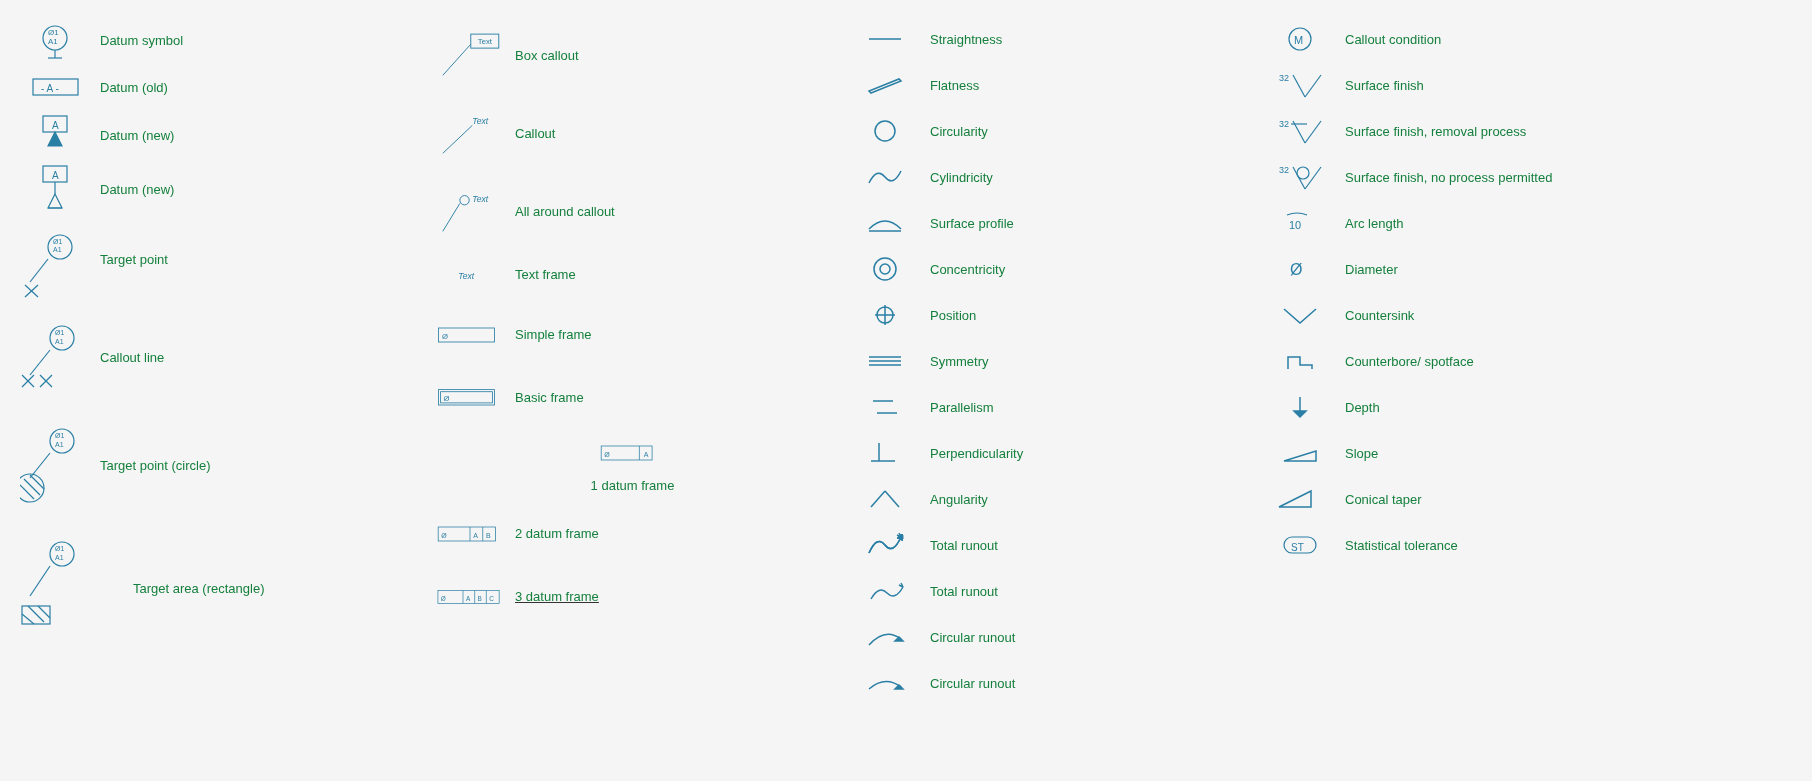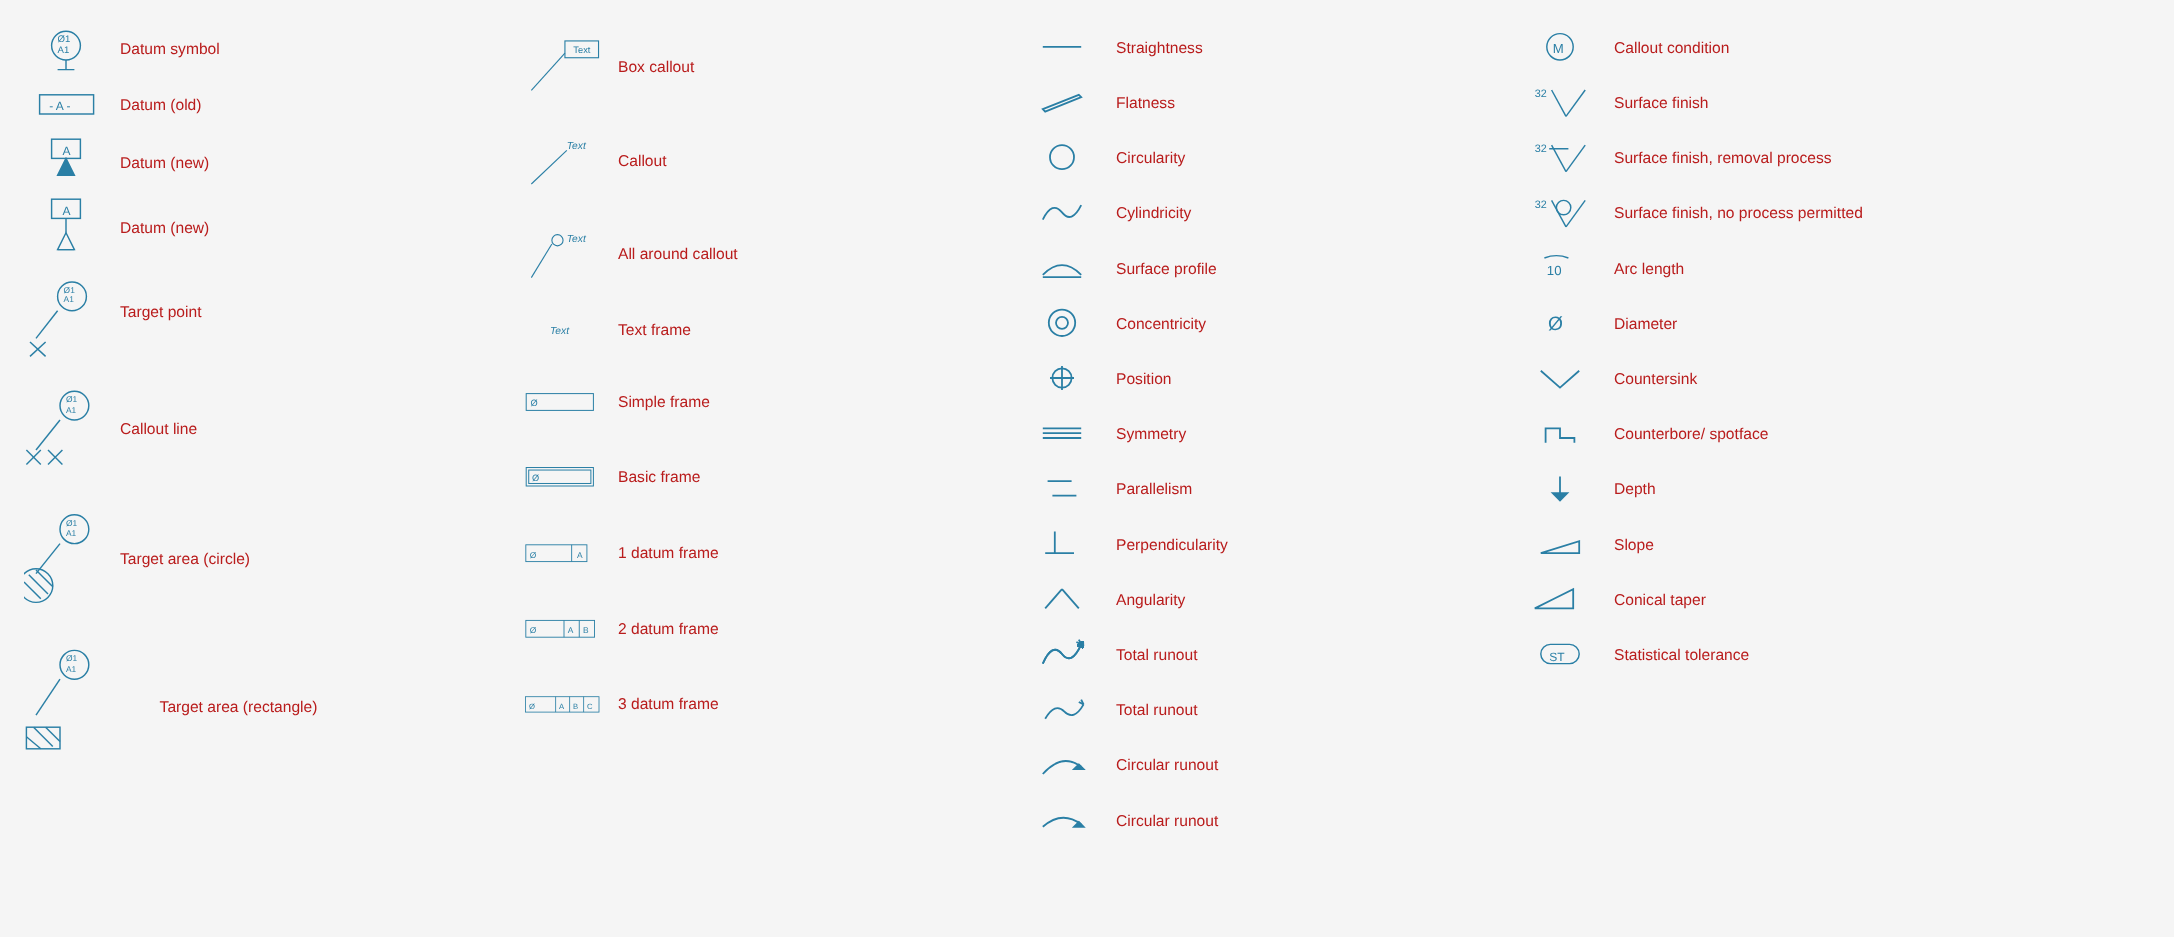--- a/index.html
+++ b/index.html
@@ -34,21 +34,21 @@
       min-height: 38px;
     }
     .symbol-icon {
       width: 70px;
       min-width: 70px;
       display: flex;
       align-items: center;
       justify-content: center;
     }
     .symbol-label {
-      color: #b91c1c;
+      color: #15803d;
       font-size: 13px;
       white-space: nowrap;
     }
     
     svg {
       color: #2a7fa5;
     }
   </style>
 </head>
 <body>
@@ -143,21 +143,21 @@
           <text x="35" y="15" fill="#2a7fa5" stroke="none" font-size="7" font-family="Arial">Ø1</text>
           <text x="35" y="24" fill="#2a7fa5" stroke="none" font-size="7" font-family="Arial">A1</text>
           <line x1="30" y1="30" x2="10" y2="55"></line>
           <circle cx="10" cy="65" r="14"></circle>
 
           <line x1="0" y1="62" x2="14" y2="76"></line>
           <line x1="4" y1="56" x2="20" y2="72"></line>
           <line x1="10" y1="52" x2="24" y2="66"></line>
         </svg>
       </div>
-      <span class="symbol-label" style="margin-top:35px;">Target area (circle)</span>
+      <span class="symbol-label" style="margin-top:35px;">Target point (circle)</span>
     </div>
 
     <div class="symbol-row" style="min-height:110px; align-items:flex-start; padding-top:5px;gap:43px;">
       <div class="symbol-icon" style="align-self:center;">
         <svg width="70" height="110" viewBox="0 0 70 110" fill="none" stroke="#2a7fa5" stroke-width="1.2">
           <circle cx="42" cy="18" r="12"></circle>
           <text x="35" y="15" fill="#2a7fa5" stroke="none" font-size="7" font-family="Arial">Ø1</text>
           <text x="35" y="24" fill="#2a7fa5" stroke="none" font-size="7" font-family="Arial">A1</text>
           <line x1="30" y1="30" x2="10" y2="60"></line>
           <rect x="2" y="70" width="28" height="18"></rect>
@@ -229,21 +229,21 @@
       <div class="symbol-icon">
         <svg width="100" height="34" viewBox="0 0 100 34" fill="none" stroke="#2a7fa5" stroke-width="1.2">
           <rect x="5" y="5" width="80" height="22"></rect>
           <rect x="8" y="8" width="74" height="16"></rect>
           <text x="12" y="21" fill="#2a7fa5" stroke="none" font-size="11" font-family="Arial">Ø</text>
         </svg>
       </div>
       <span class="symbol-label">Basic frame</span>
     </div>
 
-    <div class="symbol-row" style="min-height:45px; margin-top:10px;">
+    <div class="symbol-row" style="min-height:45px; margin-top:10px;flex-direction:column;">
       <div class="symbol-icon">
         <svg width="110" height="30" viewBox="0 0 110 30" fill="none" stroke="#2a7fa5" stroke-width="1.2">
           <rect x="5" y="4" width="80" height="22"></rect>
           <line x1="65" y1="4" x2="65" y2="26"></line>
           <text x="10" y="21" fill="#2a7fa5" stroke="none" font-size="11" font-family="Arial">Ø</text>
           <text x="72" y="21" fill="#2a7fa5" stroke="none" font-size="11" font-family="Arial">A</text>
         </svg>
       </div>
       <span class="symbol-label">1 datum frame</span>
     </div>
@@ -255,21 +255,21 @@
           <line x1="55" y1="4" x2="55" y2="26"></line>
           <line x1="75" y1="4" x2="75" y2="26"></line>
           <text x="10" y="21" fill="#2a7fa5" stroke="none" font-size="11" font-family="Arial">Ø</text>
           <text x="60" y="21" fill="#2a7fa5" stroke="none" font-size="11" font-family="Arial">A</text>
           <text x="80" y="21" fill="#2a7fa5" stroke="none" font-size="11" font-family="Arial">B</text>
         </svg>
       </div>
       <span class="symbol-label">2 datum frame</span>
     </div>
 
-    <div class="symbol-row" style="min-height:45px; margin-top:10px;">
+    <div class="symbol-row" style="min-height:45px; margin-top:10px;text-decoration:underline;">
       <div class="symbol-icon">
         <svg width="120" height="30" viewBox="0 0 120 30" fill="none" stroke="#2a7fa5" stroke-width="1.2">
           <rect x="5" y="4" width="105" height="22"></rect>
           <line x1="48" y1="4" x2="48" y2="26"></line>
           <line x1="68" y1="4" x2="68" y2="26"></line>
           <line x1="88" y1="4" x2="88" y2="26"></line>
           <text x="10" y="21" fill="#2a7fa5" stroke="none" font-size="11" font-family="Arial">Ø</text>
           <text x="53" y="21" fill="#2a7fa5" stroke="none" font-size="11" font-family="Arial">A</text>
           <text x="73" y="21" fill="#2a7fa5" stroke="none" font-size="11" font-family="Arial">B</text>
           <text x="93" y="21" fill="#2a7fa5" stroke="none" font-size="11" font-family="Arial">C</text>

